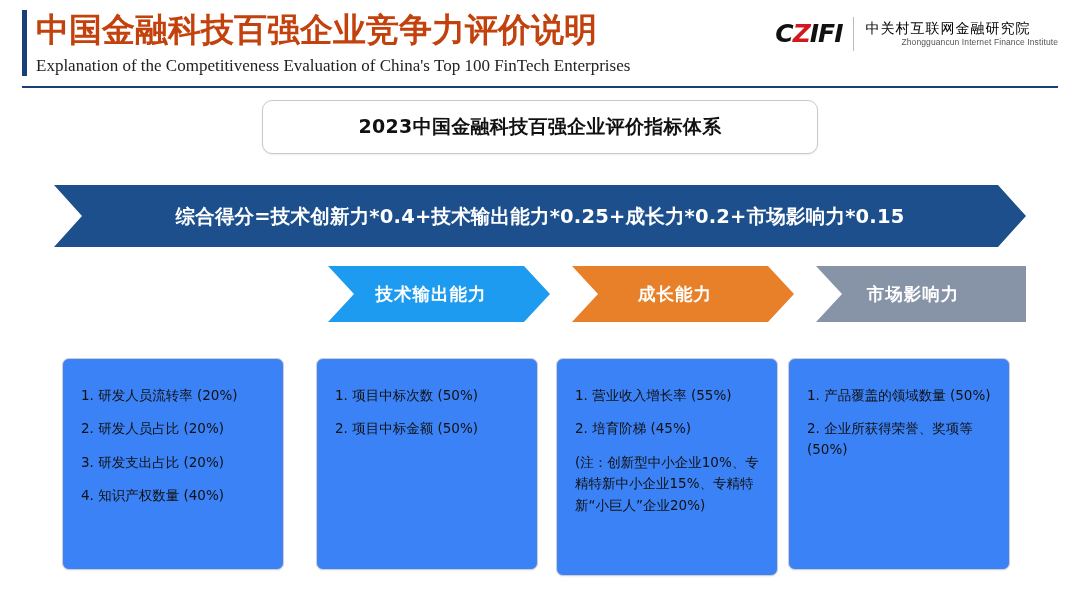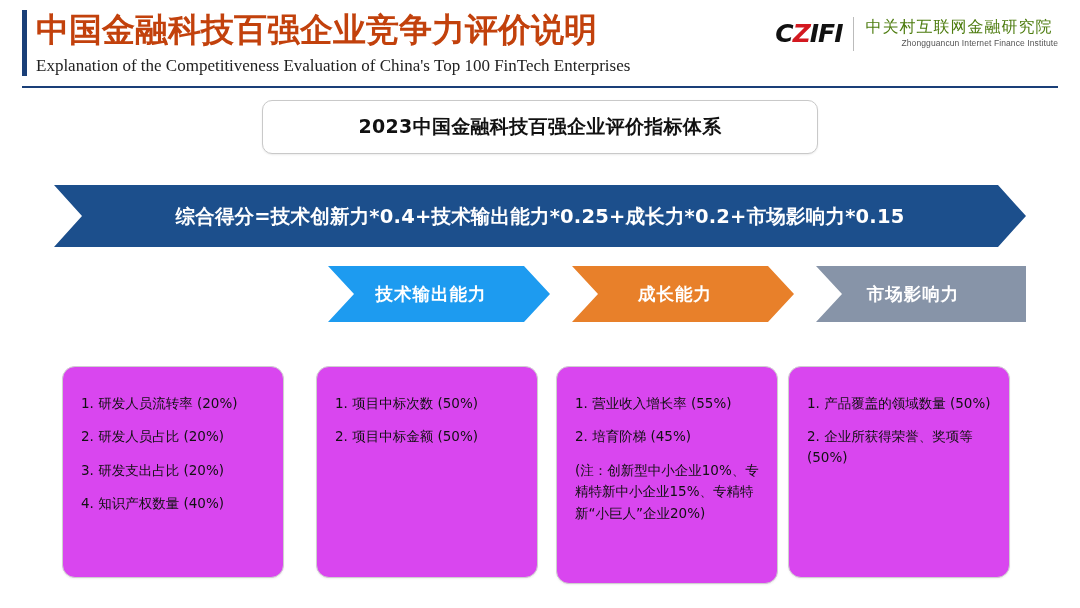--- a/index.html
+++ b/index.html
@@ -99,23 +99,23 @@
     height: 34px;
     background: #bbbbbb;
     margin: 0 11px;
   }
   .logo-text {
     display: flex;
     flex-direction: column;
     justify-content: center;
   }
   .logo-text .cn {
-    font-family: Liberation Mono, monospace;
-    font-size: 16px;
-    color: #4d7c0f;
+    font-family: Liberation Serif, serif;
+    font-size: 14px;
+    color: #000000;
     letter-spacing: 1px;
     line-height: 1.25;
   }
   .logo-text .en {
     font-family: "Liberation Sans", sans-serif;
     font-size: 8.5px;
     color: #555555;
     letter-spacing: 0.1px;
     line-height: 1.3;
     margin-left: 36px;
@@ -217,25 +217,25 @@
   
   .cards {
     position: absolute;
     left: 62px;
     top: 350px;
     width: 956px;
     height: 218px;
   }
   .card {
     position: absolute;
-    top: 16px;
+    top: 8px;
     width: 222px;
     border: 1px solid #cfcfcf;
-    border-radius: 13px;
-    background: #d946ef;
+    border-radius: 7px;
+    background: #3b82f6;
     box-shadow: 0 1px 2px rgba(0,0,0,0.06);
     box-sizing: border-box;
     padding: 26px 14px 12px 18px;
   }
   .card0 { left: 0px;   height: 212px; }
   .card1 { left: 254px; height: 212px; }
   .card2 { left: 494px; height: 218px; }
   .card3 { left: 726px; height: 212px; }
 
   .card-line {

